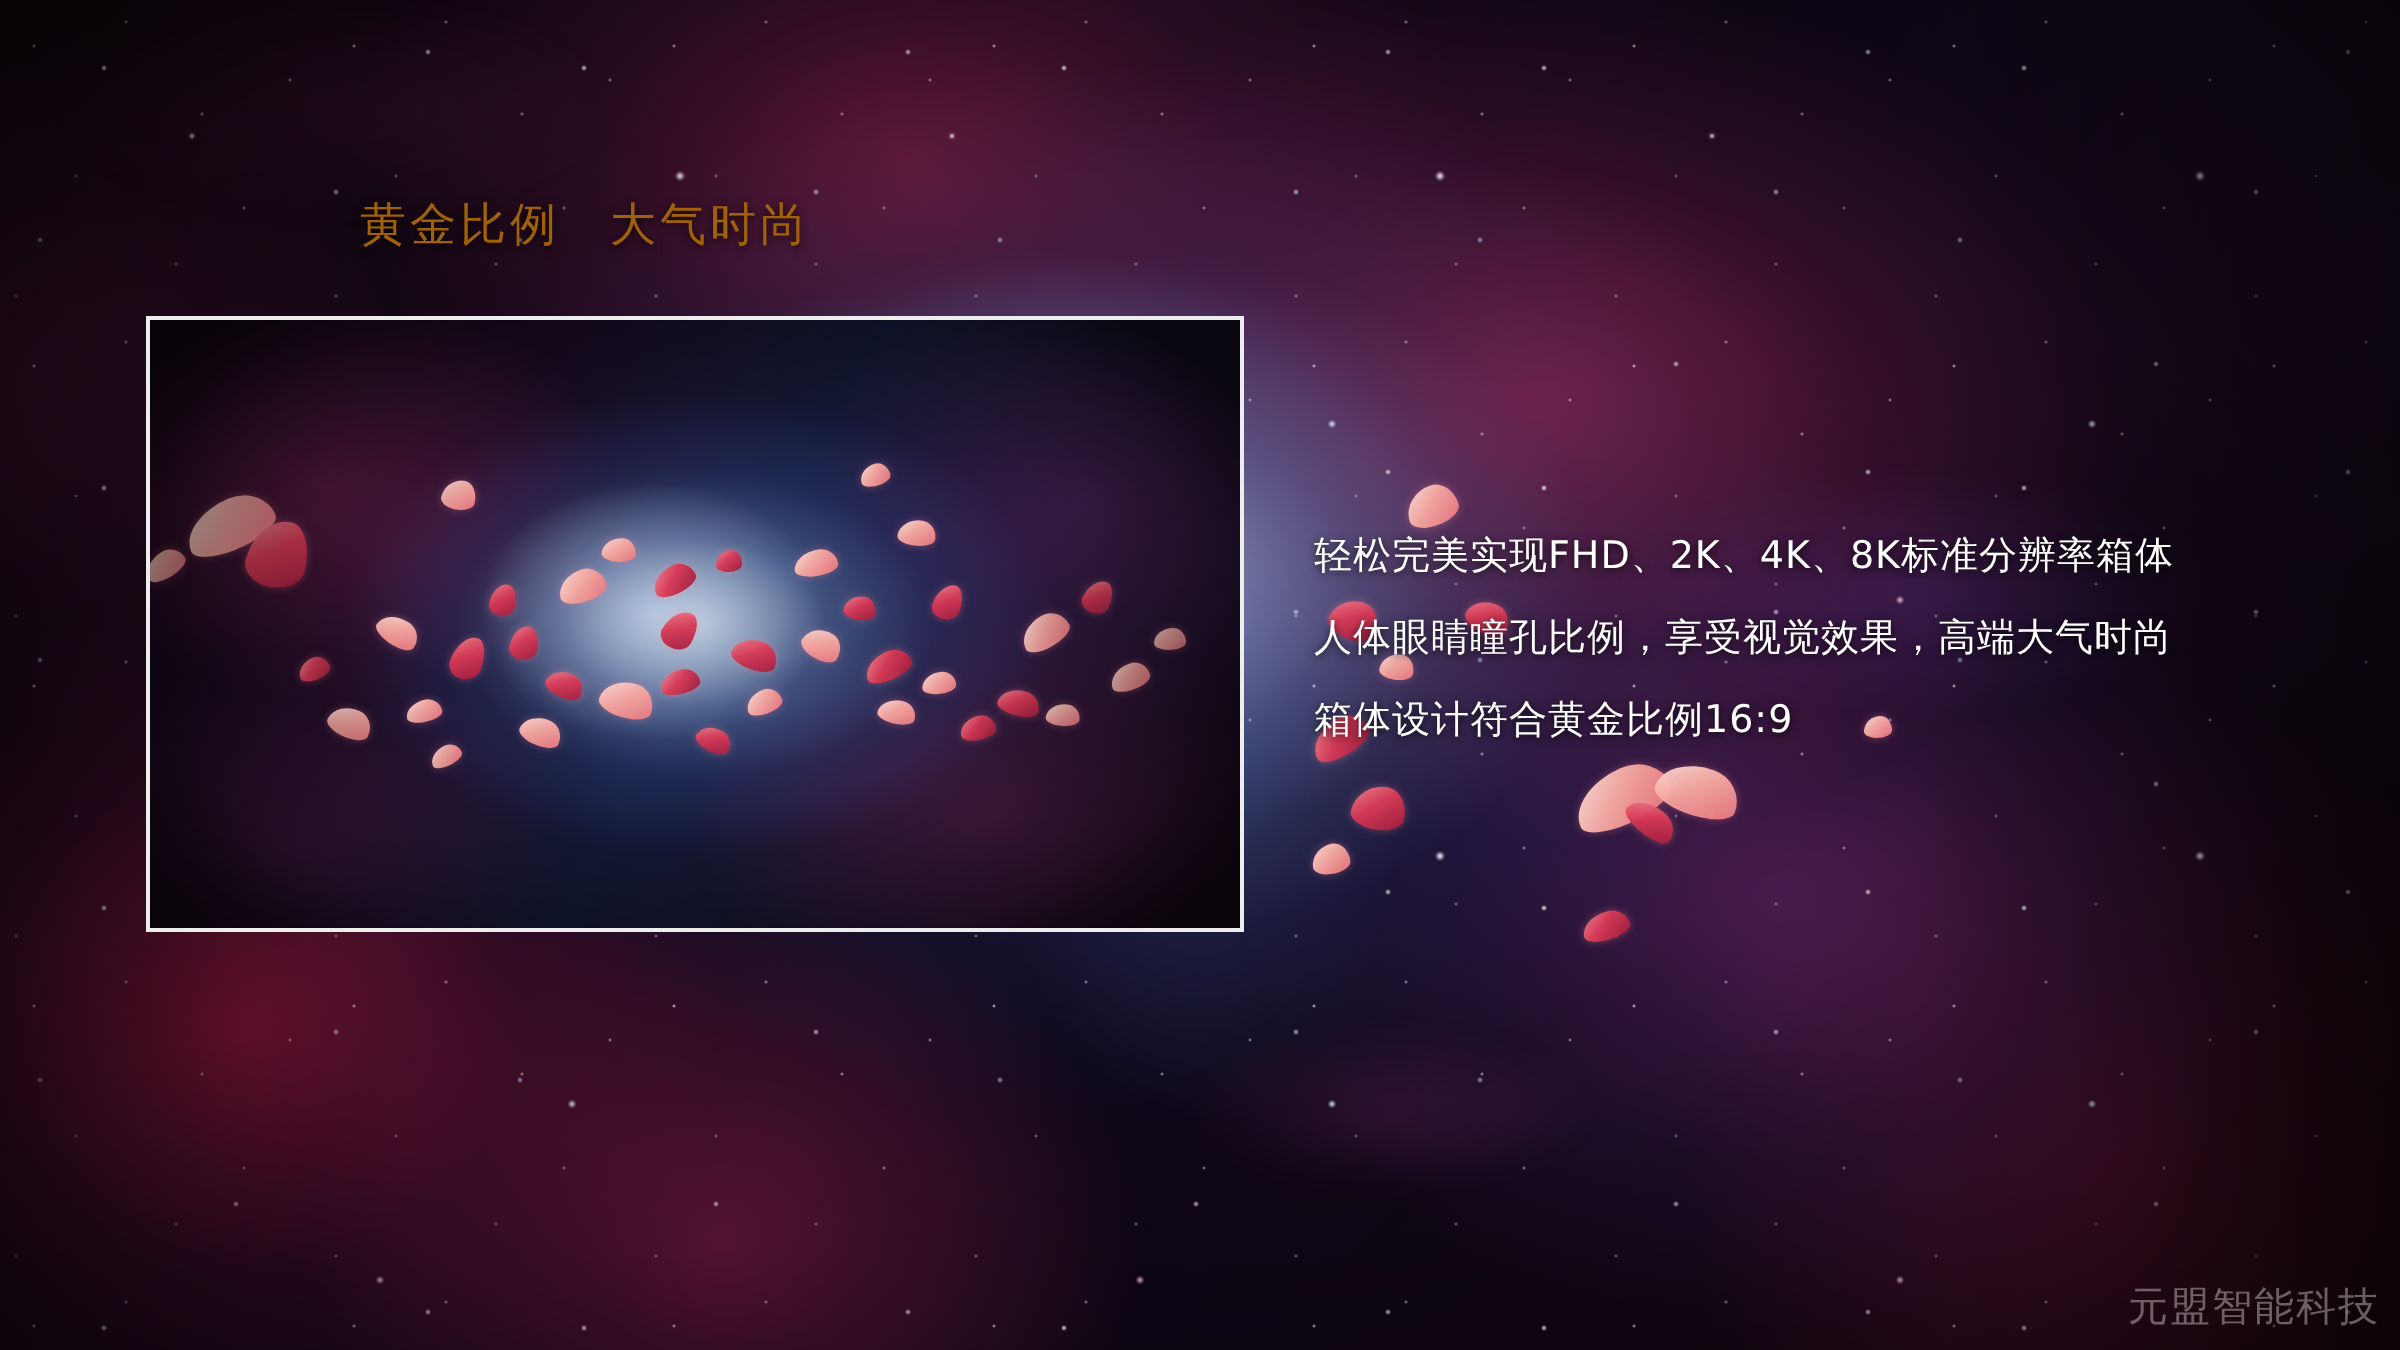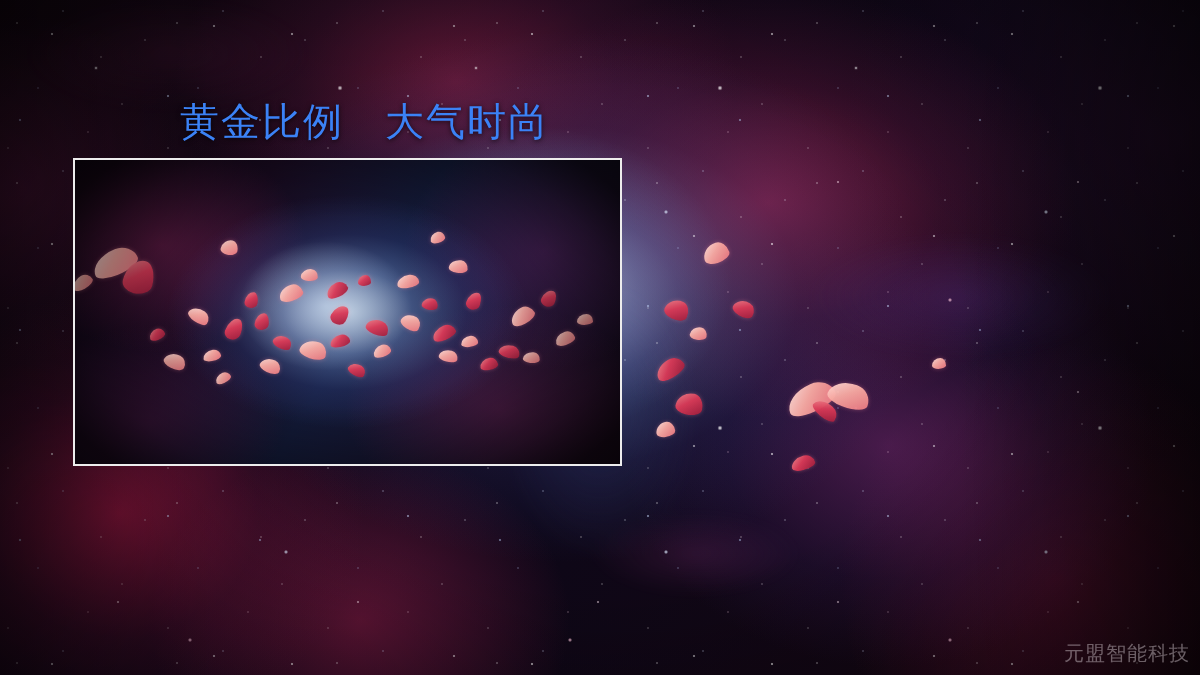--- a/index.html
+++ b/index.html
@@ -138,23 +138,23 @@
     position: absolute;
     inset: 0;
     background: radial-gradient(ellipse 330px 210px at 50% 50%, rgba(0,0,0,0) 45%, rgba(0,0,0,0.40) 82%, rgba(0,0,0,0.70) 100%);
   }
 
   
   .slide-title {
     position: absolute;
     left: 180px;
     top: 101px;
-    font-size: 39px;
+    font-size: 23px;
     line-height: 1.1;
-    color: #3b82f6;
+    color: #a16207;
     letter-spacing: 2px;
     white-space: pre;
     text-shadow: 0 1px 5px rgba(0,0,0,0.75);
   }
 
   .body-copy {
     position: absolute;
     left: 657px;
     top: 258px;
     width: 520px;
@@ -247,16 +247,21 @@
         <div class="petal deep" style="left: 467px; top: 130px; width: 14px; height: 17px; transform: rotate(24deg);"></div>
         <div class="petal pale" style="left: 480px; top: 172px; width: 20px; height: 13px; transform: rotate(-18deg);"></div>
         <div class="petal deep" style="left: 170px; top: 132px; width: 13px; height: 16px; transform: rotate(10deg);"></div>
         <div class="petal pale" style="left: 140px; top: 213px; width: 16px; height: 10px; transform: rotate(-24deg);"></div>
         <div class="petal deep" style="left: 273px; top: 204px; width: 18px; height: 12px; transform: rotate(30deg);"></div>
         <div class="petal pale" style="left: 502px; top: 154px; width: 16px; height: 11px; transform: rotate(0deg);"></div>
       </div>
     <div class="panel-vignette"></div>
   </div>
 
+  <div class="body-copy">
+    <div class="body-line">轻松完美实现FHD、2K、4K、8K标准分辨率箱体</div>
+    <div class="body-line">人体眼睛瞳孔比例，享受视觉效果，高端大气时尚</div>
+    <div class="body-line">箱体设计符合黄金比例16:9</div>
+  </div>
 
   <div class="watermark">元盟智能科技</div>
 
 </div>
 
 </body></html>

